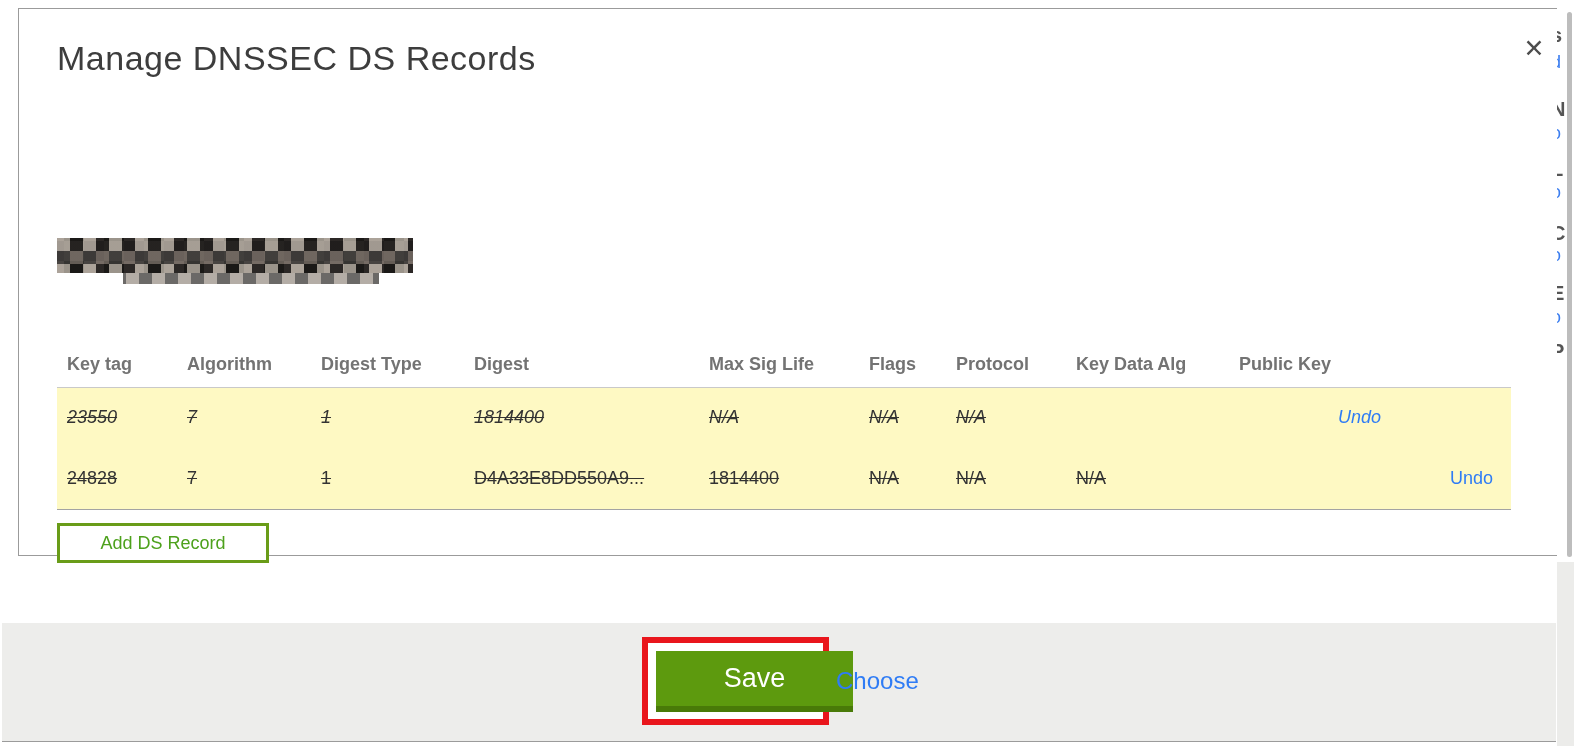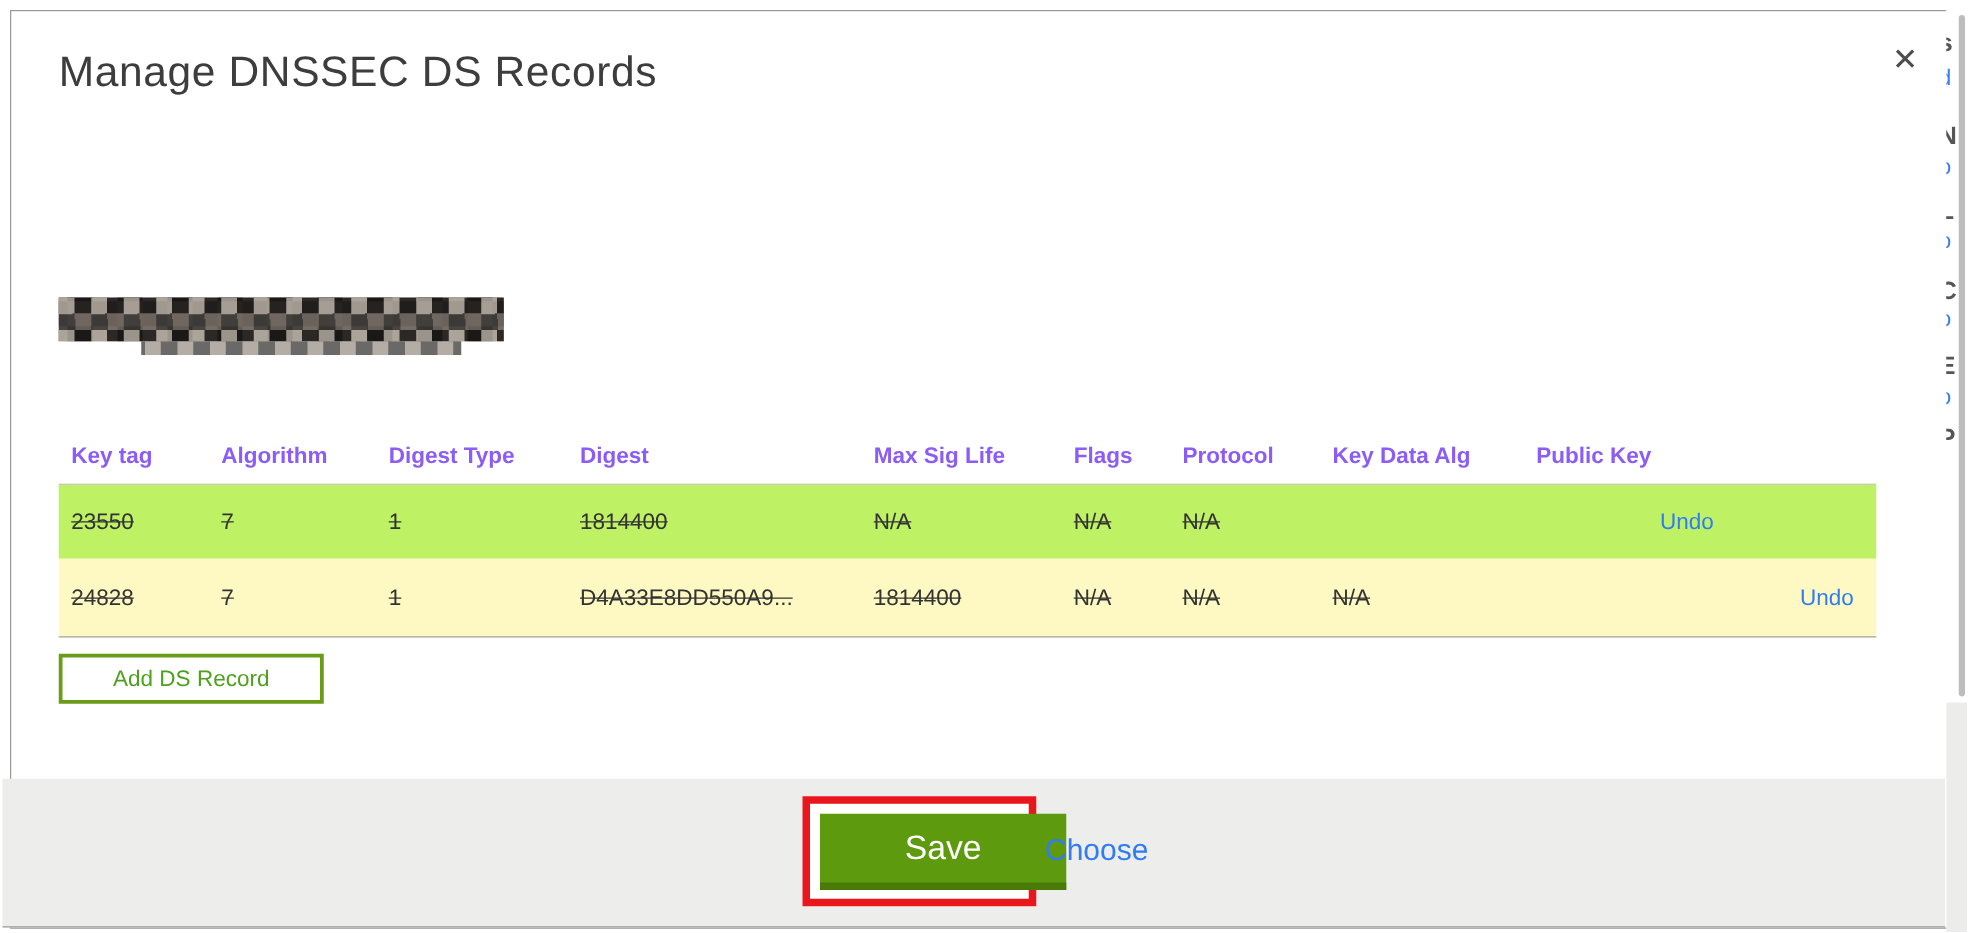--- a/index.html
+++ b/index.html
@@ -10,22 +10,22 @@
     position: relative;
     width: 1574px;
     height: 746px;
     background: #fff;
     overflow: hidden;
   }
 
   
   .modal {
     position: absolute;
-    left: 8px; top: 8px;
-    width: 1554px; height: 735px;
+    left: 18px; top: 8px;
+    width: 1554px; height: 548px;
     background: #fff;
     border: 1px solid #9b9b9b;
     padding-left: 10px;
   }
 
   .modal-title {
     position: absolute;
     left: 38px; top: 30px;
     font-size: 34px;
     font-weight: 300;
@@ -83,30 +83,31 @@
   .t-grid {
     display: grid;
     grid-template-columns: 120px 134px 153px 235px 160px 87px 120px 163px 160px 1fr;
     align-items: center;
     padding-left: 10px;
   }
   .t-head {
     height: 46px;
     font-size: 18px;
     font-weight: 700;
-    color: #8b5cf6;
+    color: #737373;
   }
   .t-row {
     height: 60px;
     font-size: 18px;
     color: #333;
   }
   .t-row.row-0 {
-    background: #bef264;
+    background: #fef9c3;
     border-top: 1px solid #c9c9c9;
+    font-style: italic;
   }
   .t-row.row-1 {
     height: 63px;
     background: #fef9c3;
     border-bottom: 1px solid #a3a3a3;
   }
   .strike { text-decoration: line-through; }
   .cell-action {
     text-align: right;
     padding-right: 18px;

